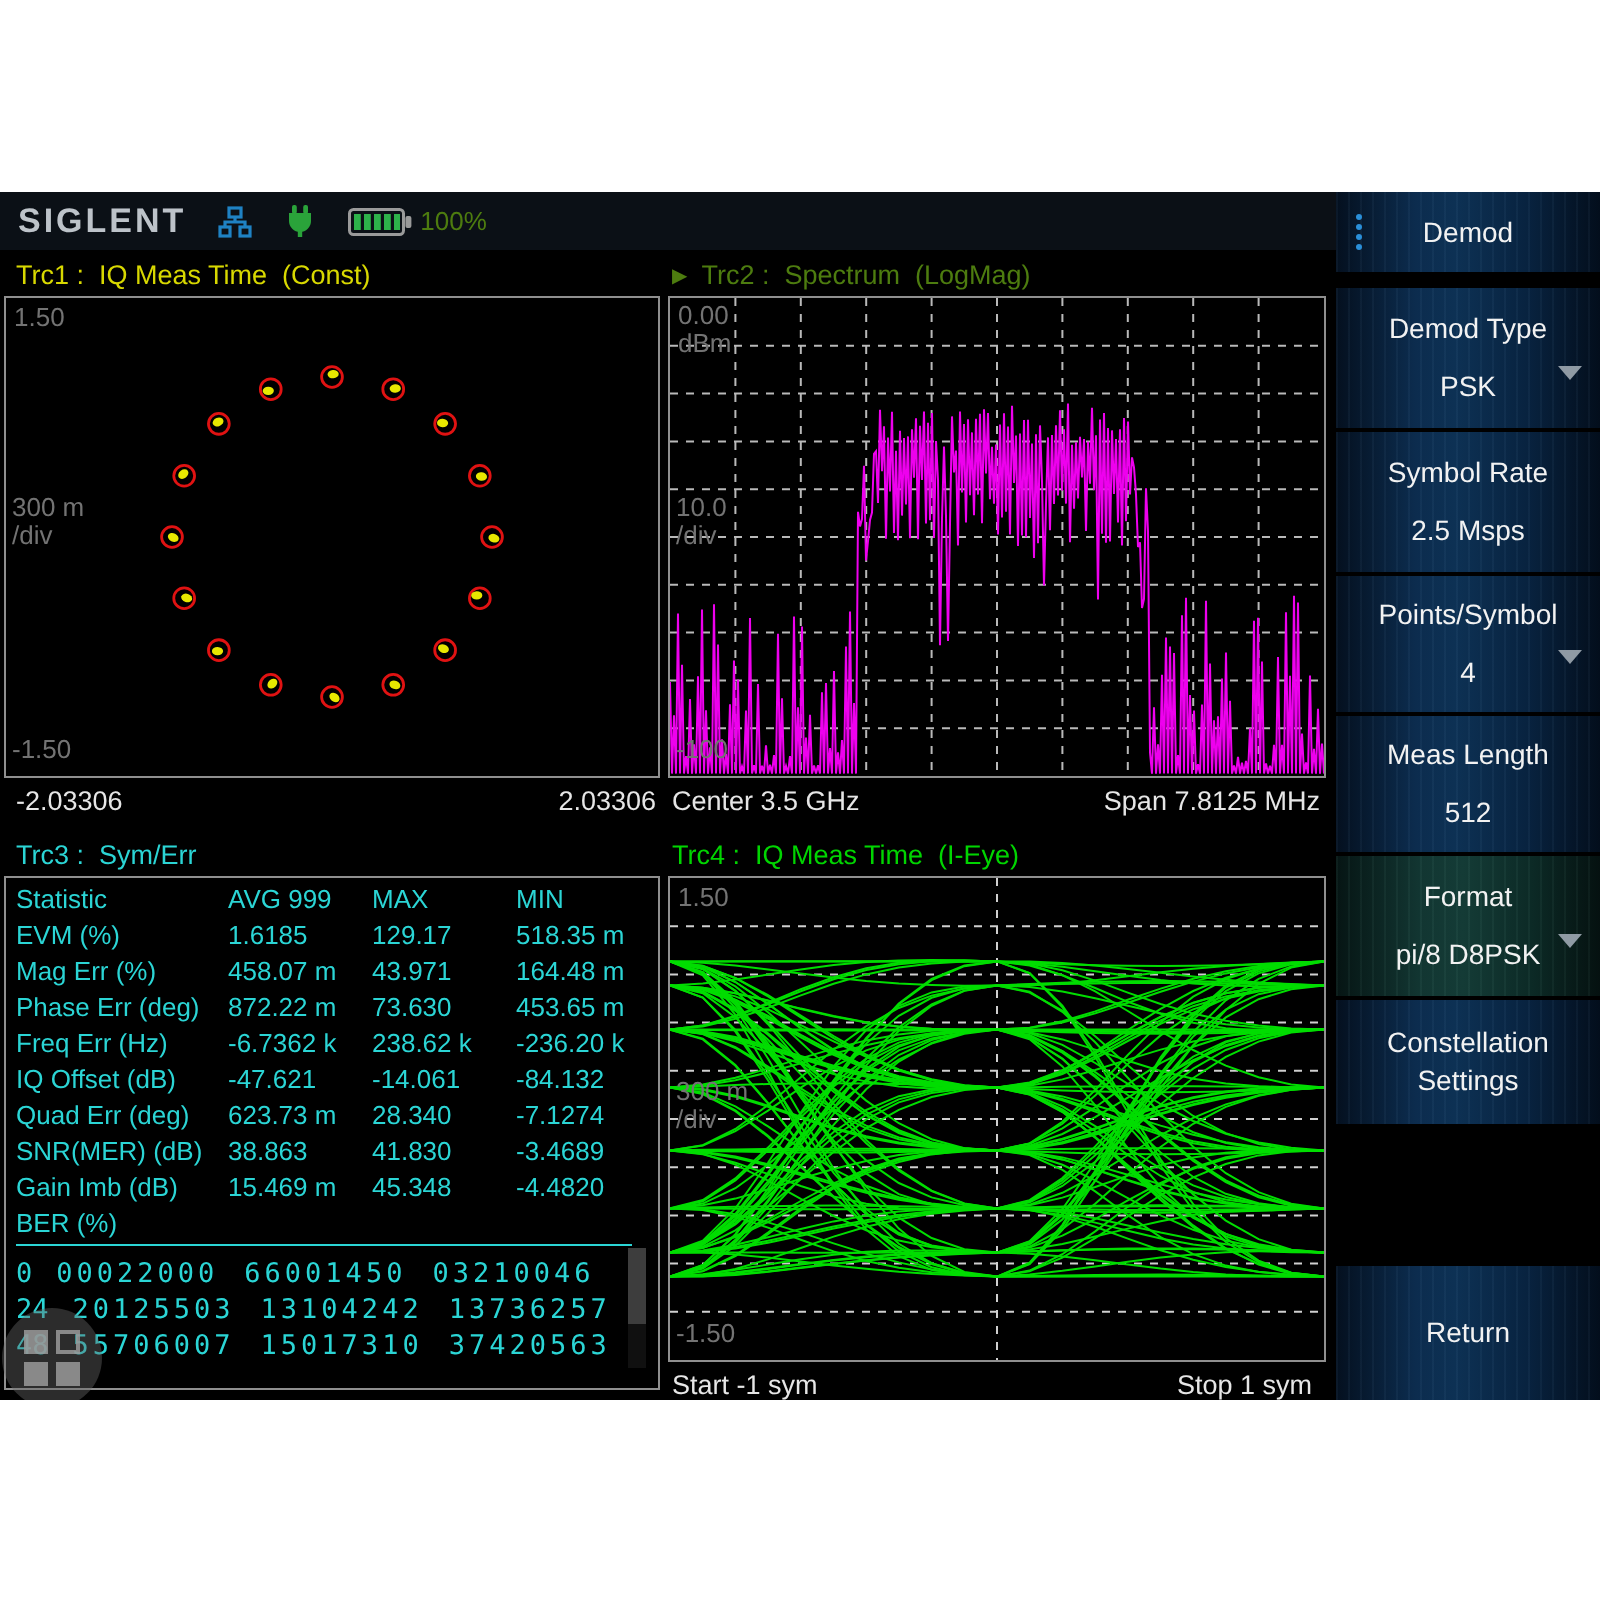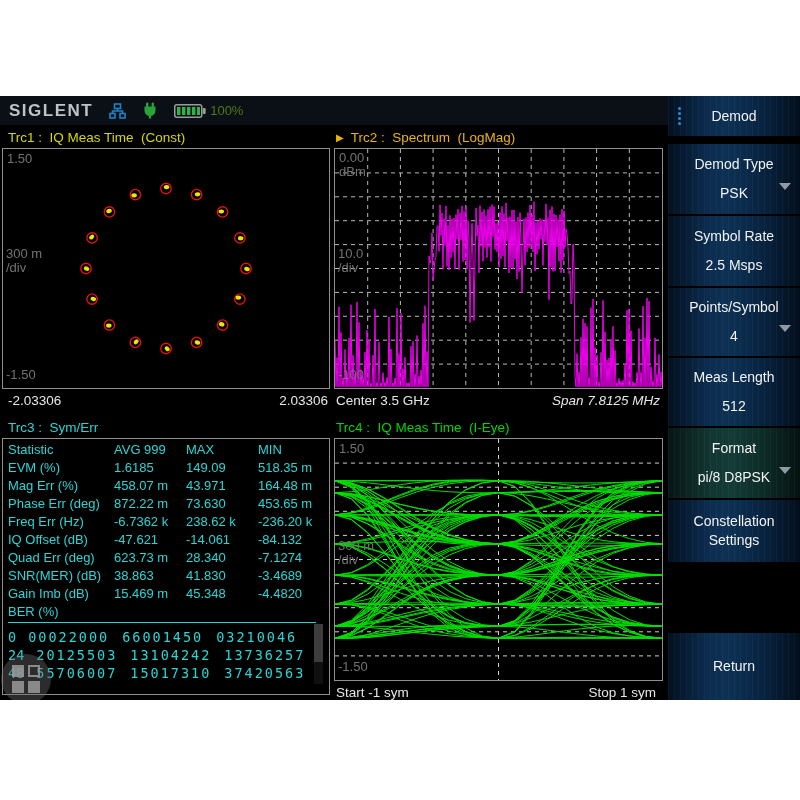--- a/index.html
+++ b/index.html
@@ -15,21 +15,21 @@
   .pct{color:#4d7c0f;font-size:13px;margin-left:4px;}
 
   
   .panel{position:absolute;border:1px solid #8f8f8f;background:#000;box-sizing:border-box;overflow:hidden;}
   #trc1-plot{left:2px;top:52px;width:328px;height:241px;}
   #trc2-plot{left:334px;top:52px;width:329px;height:241px;}
   #trc3-panel{left:2px;top:342px;width:328px;height:257px;}
   #trc4-plot{left:334px;top:342px;width:329px;height:243px;}
 
   .ptitle{position:absolute;font-size:13.5px;white-space:pre;}
-  .t-yellow{color:#d8d800;} .t-magenta{color:#eab308;} .t-cyan{color:#2bd5d5;} .t-green{color:#00d500;}
+  .t-yellow{color:#d8d800;} .t-magenta{color:#4d7c0f;} .t-cyan{color:#2bd5d5;} .t-green{color:#00d500;}
   .marker{font-size:10px;margin-right:7px;vertical-align:1px;}
 
   .glabel{position:absolute;color:#737373;font-size:13px;line-height:14px;}
   .wlabel{position:absolute;color:#e6e6e6;font-size:13.5px;}
 
   
   .stats{position:absolute;left:8px;top:345px;width:316px;}
   .srow{display:flex;height:18px;line-height:18px;font-size:13px;color:#2bd5d5;white-space:nowrap;}
   .srow .c0{width:106px;} .srow .c1{width:72px;} .srow .c2{width:72px;} .srow .c3{flex:1;}
   #ber-sep{position:absolute;left:8px;top:526px;width:308px;height:1px;background:#2bd5d5;}
@@ -181,35 +181,35 @@
       </svg>
     <div class="glabel" style="left:4px;top:2px;">
       <span>0.00</span><br><span>dBm</span>
     </div>
     <div class="glabel" style="left:3px;top:98px;">
       <span>10.0</span><br><span>/div</span>
     </div>
     <div class="glabel" style="left:3px;top:219px;">-100</div>
   </div>
   <div class="wlabel" style="left:336px;top:297px;">Center 3.5 GHz</div>
-  <div class="wlabel" style="right:140px;top:297px;font-style:italic;">Span 7.8125 MHz</div>
+  <div class="wlabel" style="right:140px;top:297px;">Span 7.8125 MHz</div>
 
   <div class="ptitle t-cyan" style="left:8px;top:324px;">Trc3 :  Sym/Err</div>
   <div class="panel" id="trc3-panel"></div>
   <div class="stats" id="stats-body">
       <div class="srow">
         <span class="c0">Statistic</span>
         <span class="c1">AVG 999</span>
         <span class="c2">MAX</span>
         <span class="c3">MIN</span>
       </div>
       <div class="srow">
         <span class="c0">EVM (%)</span>
         <span class="c1">1.6185</span>
-        <span class="c2">149.09</span>
+        <span class="c2">129.17</span>
         <span class="c3">518.35 m</span>
       </div>
       <div class="srow">
         <span class="c0">Mag Err (%)</span>
         <span class="c1">458.07 m</span>
         <span class="c2">43.971</span>
         <span class="c3">164.48 m</span>
       </div>
       <div class="srow">
         <span class="c0">Phase Err (deg)</span>

